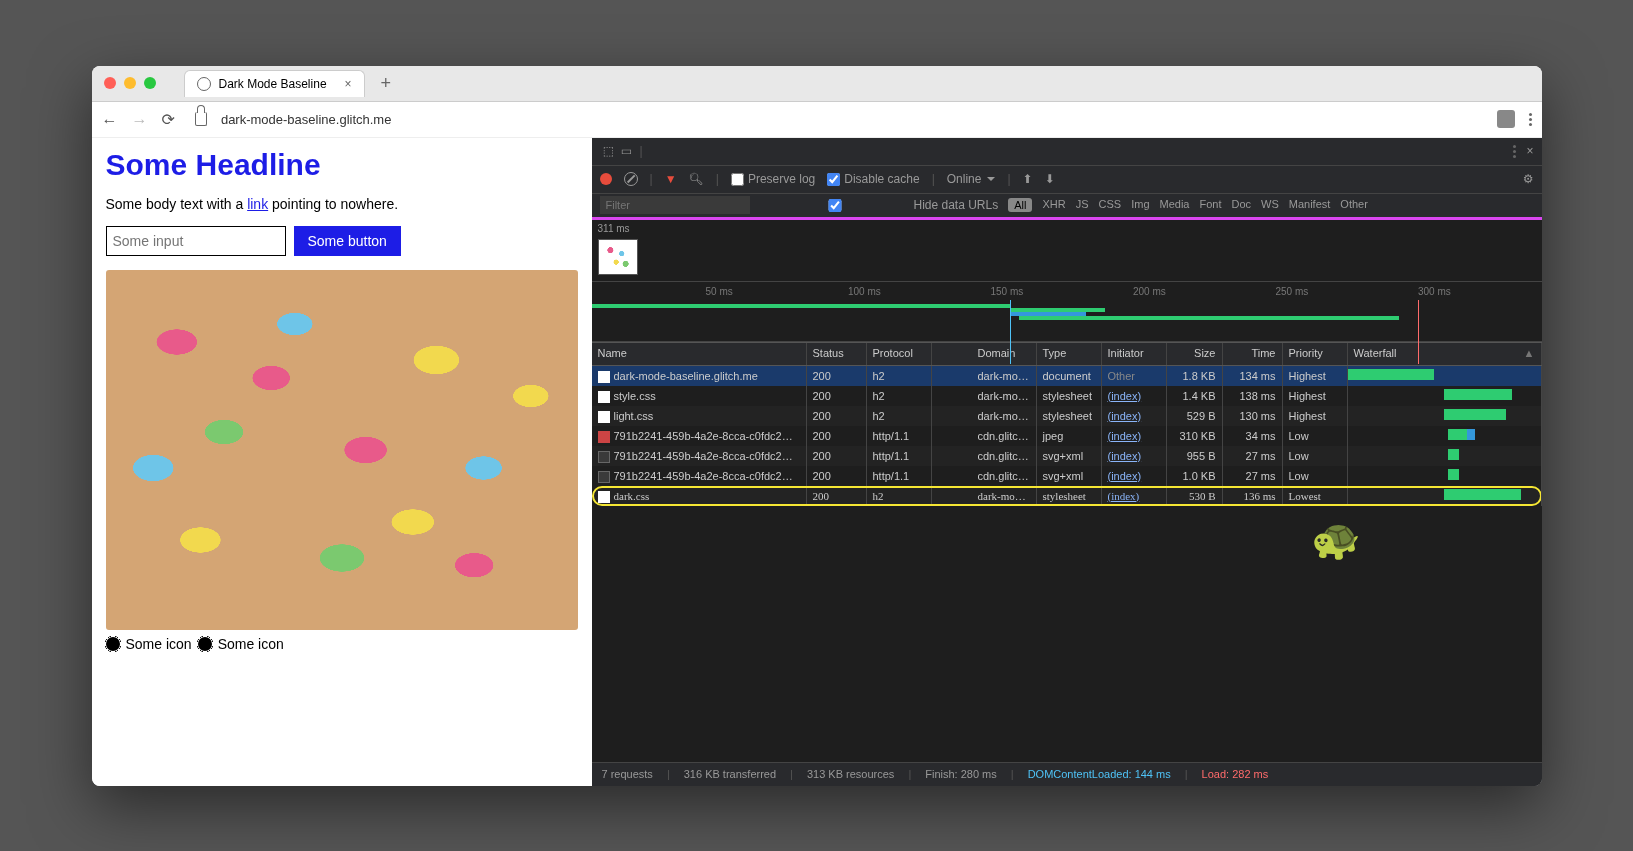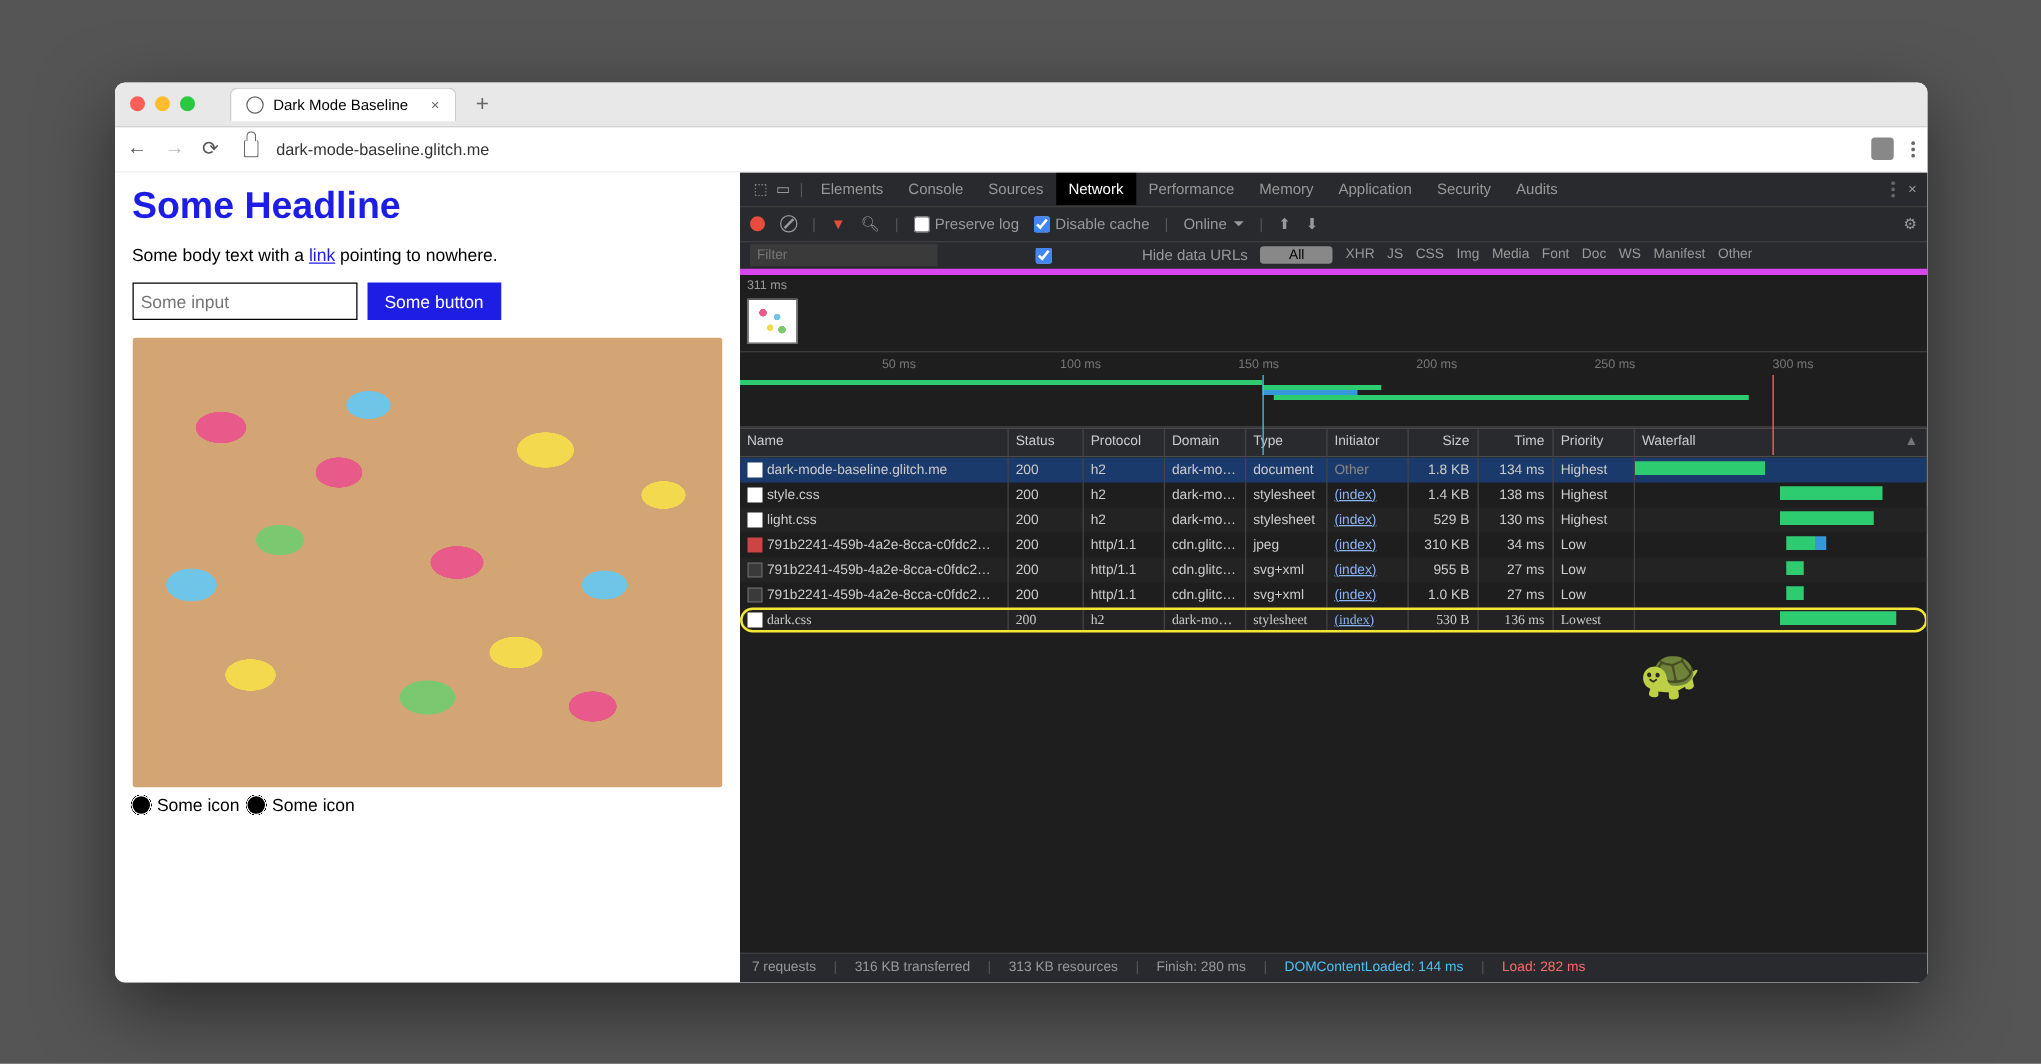--- a/index.html
+++ b/index.html
@@ -63,40 +63,40 @@
 .noenter{width:14px;height:14px;border:1.5px solid #999;border-radius:50%;position:relative;}
 .noenter::after{content:"";position:absolute;top:5px;left:1px;width:10px;height:1.5px;background:#999;transform:rotate(-45deg);}
 .funnel{color:#e74c3c;}
 .sglass{color:#999;}
 .chk{display:flex;align-items:center;gap:4px;color:#999;}
 .chk input{accent-color:#4285f4;}
 .sel{color:#999;display:flex;align-items:center;gap:6px;}
 .arrow{border:4px solid transparent;border-top-color:#999;margin-top:4px;}
 .upload,.download{color:#999;cursor:pointer;}
 .gear{margin-left:auto;color:#999;cursor:pointer;}
-.dt-filter{height:26px;display:flex;align-items:center;padding:0 8px;gap:10px;background:#292a2d;border-bottom:5px solid #d946ef;}
+.dt-filter{height:26px;display:flex;align-items:center;padding:0 8px;gap:10px;background:#292a2d;border-bottom:3px solid #d946ef;}
 .dt-filter input{background:#3a3a3a;border:none;color:#ccc;padding:3px 6px;width:150px;font-size:11px;}
-.pill{background:#888;color:#000;padding:1px 23px;border-radius:3px;cursor:pointer;font-size:11px;}
+.pill{background:#888;color:#000;padding:1px 6px;border-radius:3px;cursor:pointer;font-size:11px;}
 .ftype{color:#999;cursor:pointer;font-size:11px;}
 .overview{background:#1e1e1e;border-bottom:1px solid #444;}
 .ov-label{padding:3px 6px;color:#999;font-size:10px;}
 .ov-thumb{width:40px;height:36px;margin:2px 6px 6px;background:
   radial-gradient(circle at 30% 30%, #e85a8a 0 8%, transparent 9%),
   radial-gradient(circle at 60% 40%, #6ec5e8 0 8%, transparent 9%),
   radial-gradient(circle at 45% 65%, #f2d94e 0 8%, transparent 9%),
   radial-gradient(circle at 70% 70%, #7bc96f 0 8%, transparent 9%),
   #fff;border:1px solid #555;}
 .timeline{height:60px;position:relative;background:#1e1e1e;border-bottom:1px solid #444;}
 .tl-labels{position:absolute;top:4px;left:0;right:0;display:flex;font-size:10px;color:#777;}
 .tl-labels span{position:absolute;}
 .tl-bars{position:absolute;top:22px;left:0;right:0;height:30px;}
 .tl-bar{position:absolute;height:4px;}
 .table-head{height:24px;background:#292a2d;display:flex;border-bottom:1px solid #555;border-top:1px solid #555;}
 .table-head div, .row div{padding:4px 6px;border-right:1px solid #444;overflow:hidden;white-space:nowrap;text-overflow:ellipsis;font-size:11px;}
-.col-name{width:215px;} .col-status{width:60px;} .col-proto{width:65px;} .col-domain{width:65px;} .col-type{width:65px;} .col-init{width:65px;} .col-size{width:56px;text-align:right;} .col-time{width:60px;text-align:right;} .col-prio{width:65px;} .col-water{flex:1;position:relative;}
+.col-name{width:215px;} .col-status{width:60px;} .col-proto{width:65px;} .col-domain{width:65px;margin-left:40px;} .col-type{width:65px;} .col-init{width:65px;} .col-size{width:56px;text-align:right;} .col-time{width:60px;text-align:right;} .col-prio{width:65px;} .col-water{flex:1;position:relative;}
 .table-body{flex:1;overflow:auto;background:#1e1e1e;position:relative;}
 .row{height:20px;display:flex;color:#ccc;}
 .row:nth-child(odd){background:#232323;}
 .row.selected{background:#1a3a6b;}
 .row.highlighted{outline:2px solid #f5e633;outline-offset:-2px;border-radius:10px;font-family:Liberation Serif, serif;}
 .row .col-init a{color:#8ab4f8;text-decoration:underline;cursor:pointer;}
 .row .col-init .other{color:#888;font-style:normal;}
 .row .ico{display:inline-block;width:12px;height:12px;margin-right:4px;vertical-align:middle;}
 .ico.doc{background:#fff;} .ico.css{background:#fff;} .ico.img{background:#c44;} .ico.svg{background:#3a3a3a;border:1px solid #666;}
 .wbar{position:absolute;height:11px;top:3px;}
@@ -157,21 +157,20 @@
         <span class="bulb"></span>
         <span>Some icon</span>
       </div>
     </div>
 
     <div class="devtools">
       <div class="dt-tabs">
         <span class="pick">⬚</span>
         <span class="pick">▭</span>
         <span style="color:#555;margin:0 4px">|</span>
-        <div id="dt-tabs-container"><span class="dt-tab">Elements</span><span class="dt-tab">Console</span><span class="dt-tab">Sources</span><span class="dt-tab active">Network</span><span class="dt-tab">Performance</span><span class="dt-tab">Memory</span><span class="dt-tab">Application</span><span class="dt-tab">Security</span><span class="dt-tab">Audits</span></div>
         <div class="dt-right">
           <span class="kebab">
               <span></span>
               <span></span>
               <span></span>
             </span>
           <span style="color:#999;cursor:pointer">×</span>
         </div>
       </div>
 

